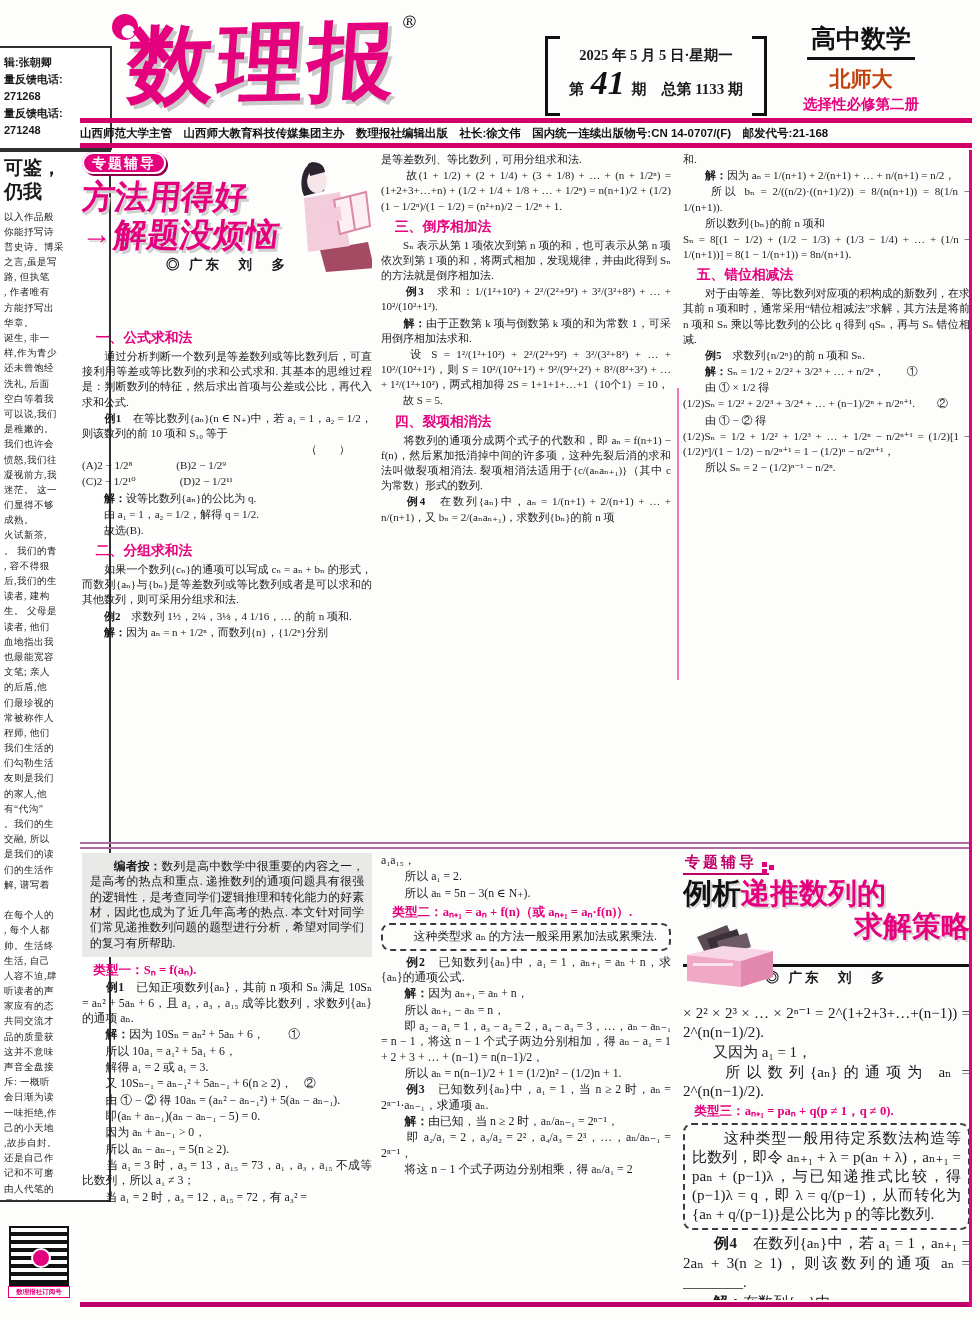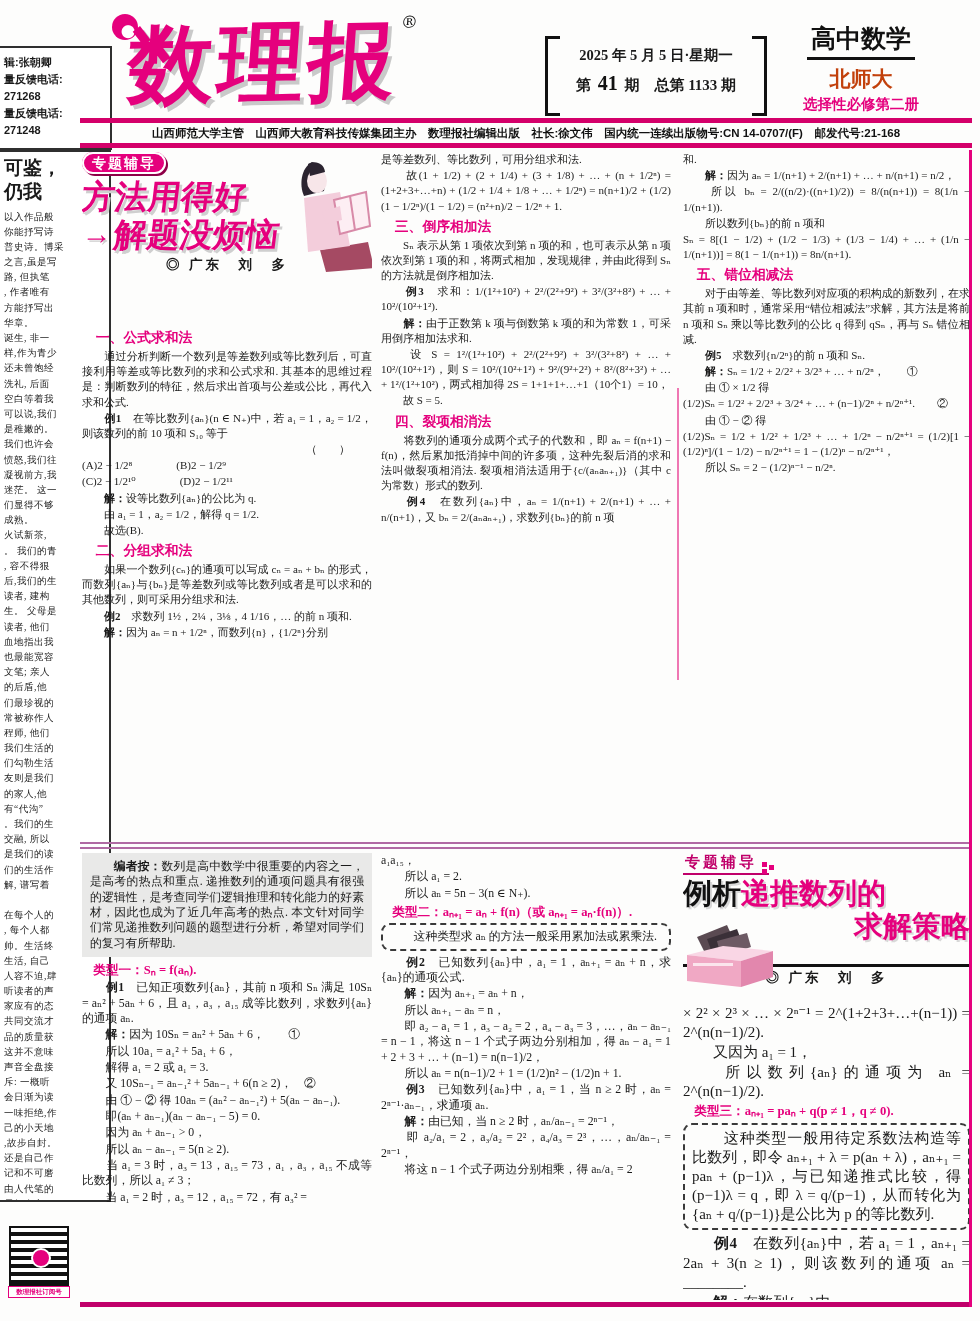--- a/index.html
+++ b/index.html
@@ -32,29 +32,29 @@
      text-shadow:4px 4px 0 #c9c9c9;}
   .logo .reg{font-size:17px;letter-spacing:0;vertical-align:top;line-height:30px;color:#111;
      text-shadow:none;font-weight:400;}
   .datebox{position:absolute;left:545px;top:36px;width:190px;height:72px;padding:8px 16px 0;
      text-align:center;}
   .brk{position:absolute;top:0;bottom:0;width:12px;}
   .brk-l{left:0;border-left:3px solid #111;border-top:3px solid #111;border-bottom:3px solid #111;}
   .brk-r{right:0;border-right:3px solid #111;border-top:3px solid #111;border-bottom:3px solid #111;}
   .date-l1{font:bold 14.5px/22px "Liberation Serif",serif;text-align:center;}
   .date-l2{font:bold 15px/34px "Liberation Serif",serif;}
-  .issue-no{font-size:20px;color:#111;padding:0 3px;}
+  .issue-no{font-size:34px;color:#111;padding:0 3px;font-style:italic;}
   .edition{position:absolute;left:772px;top:24px;width:178px;text-align:center;}
   .ed-1{font:900 25px/1.2 "Liberation Serif",serif;color:#111;border-bottom:3px solid #111;
      display:inline-block;padding:0 4px 3px;}
   .ed-2{font:900 21px/1.3 "Liberation Sans",sans-serif;color:#c2410c;margin-top:5px;}
   .ed-3{font:900 14.5px/1.3 "Liberation Sans",sans-serif;color:#e5007d;margin-top:3px;}
   .infobar{position:absolute;left:80px;top:118px;width:892px;}
   .ib-bar{height:5px;background:#d4006a;}
-  .ib-text{font:bold 11.5px/20px "Liberation Sans",sans-serif;text-align:center;color:#111;}
+  .ib-text{font:bold 11.5px/20px "Liberation Sans",sans-serif;text-align:left;color:#111;}
   
   .colT{position:absolute;top:152px;height:688px;overflow:hidden;}
   .colB{position:absolute;top:853px;height:447px;overflow:hidden;}
   .c1{left:82px;width:290px;} .c2{left:381px;width:290px;} .c3{left:683px;width:287px;}
   .para{margin:0 0 1px;text-align:justify;}
   .colT .para{font-size:11px;line-height:1.38;}
   .colB .para{font-size:11.8px;line-height:1.3;}
   .colB.c3 .para{font-size:15px;line-height:1.27;}
   .p-head{font-family:Liberation Serif, serif;font-weight:700;color:#e5007d;
      font-size:13.8px !important;padding-left:1em;margin:3px 0 2px;}

